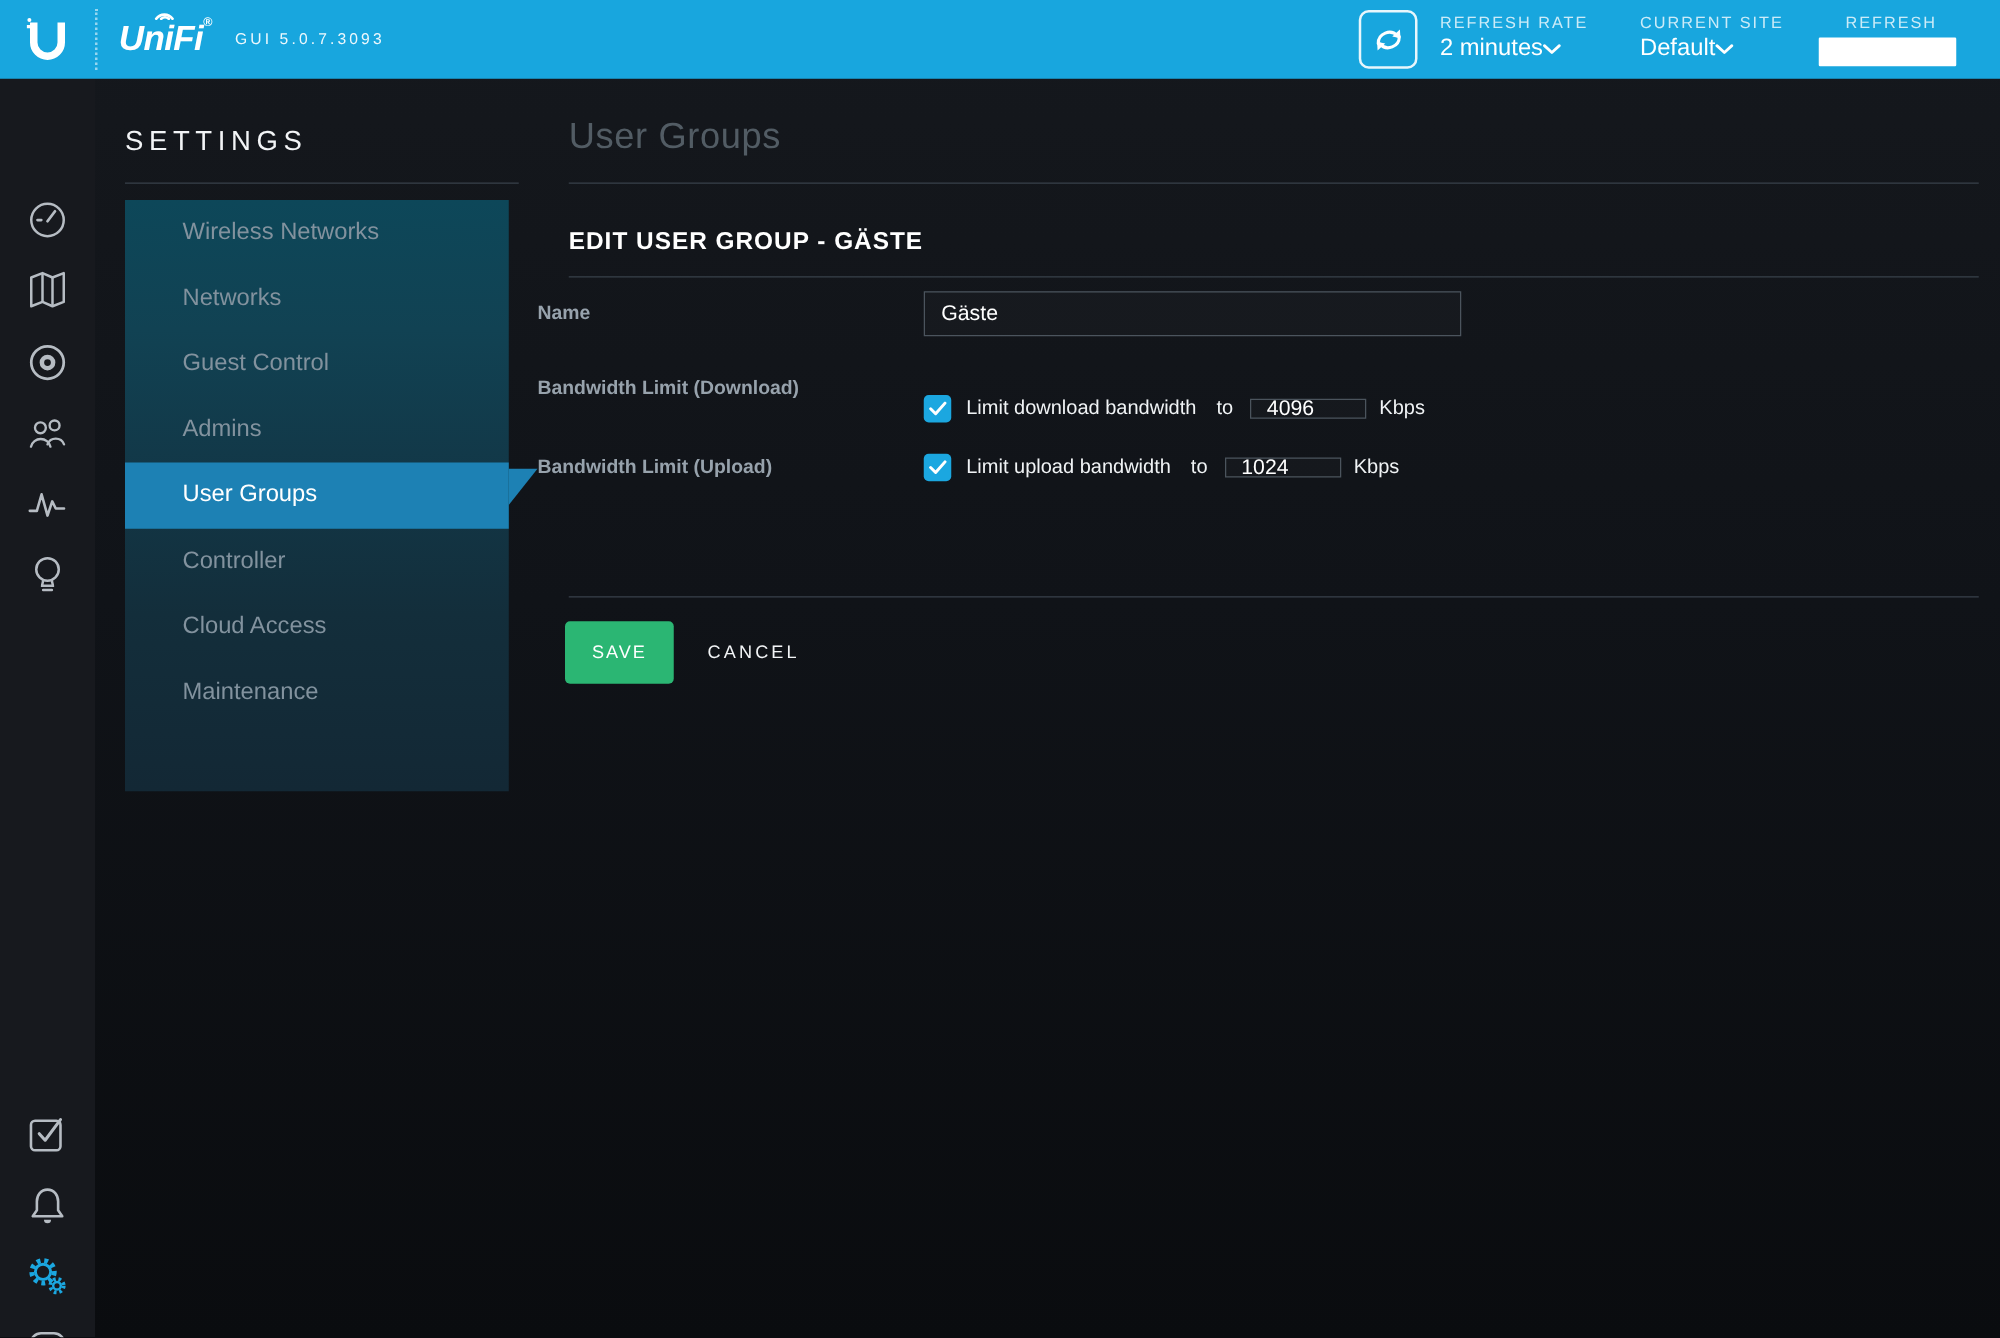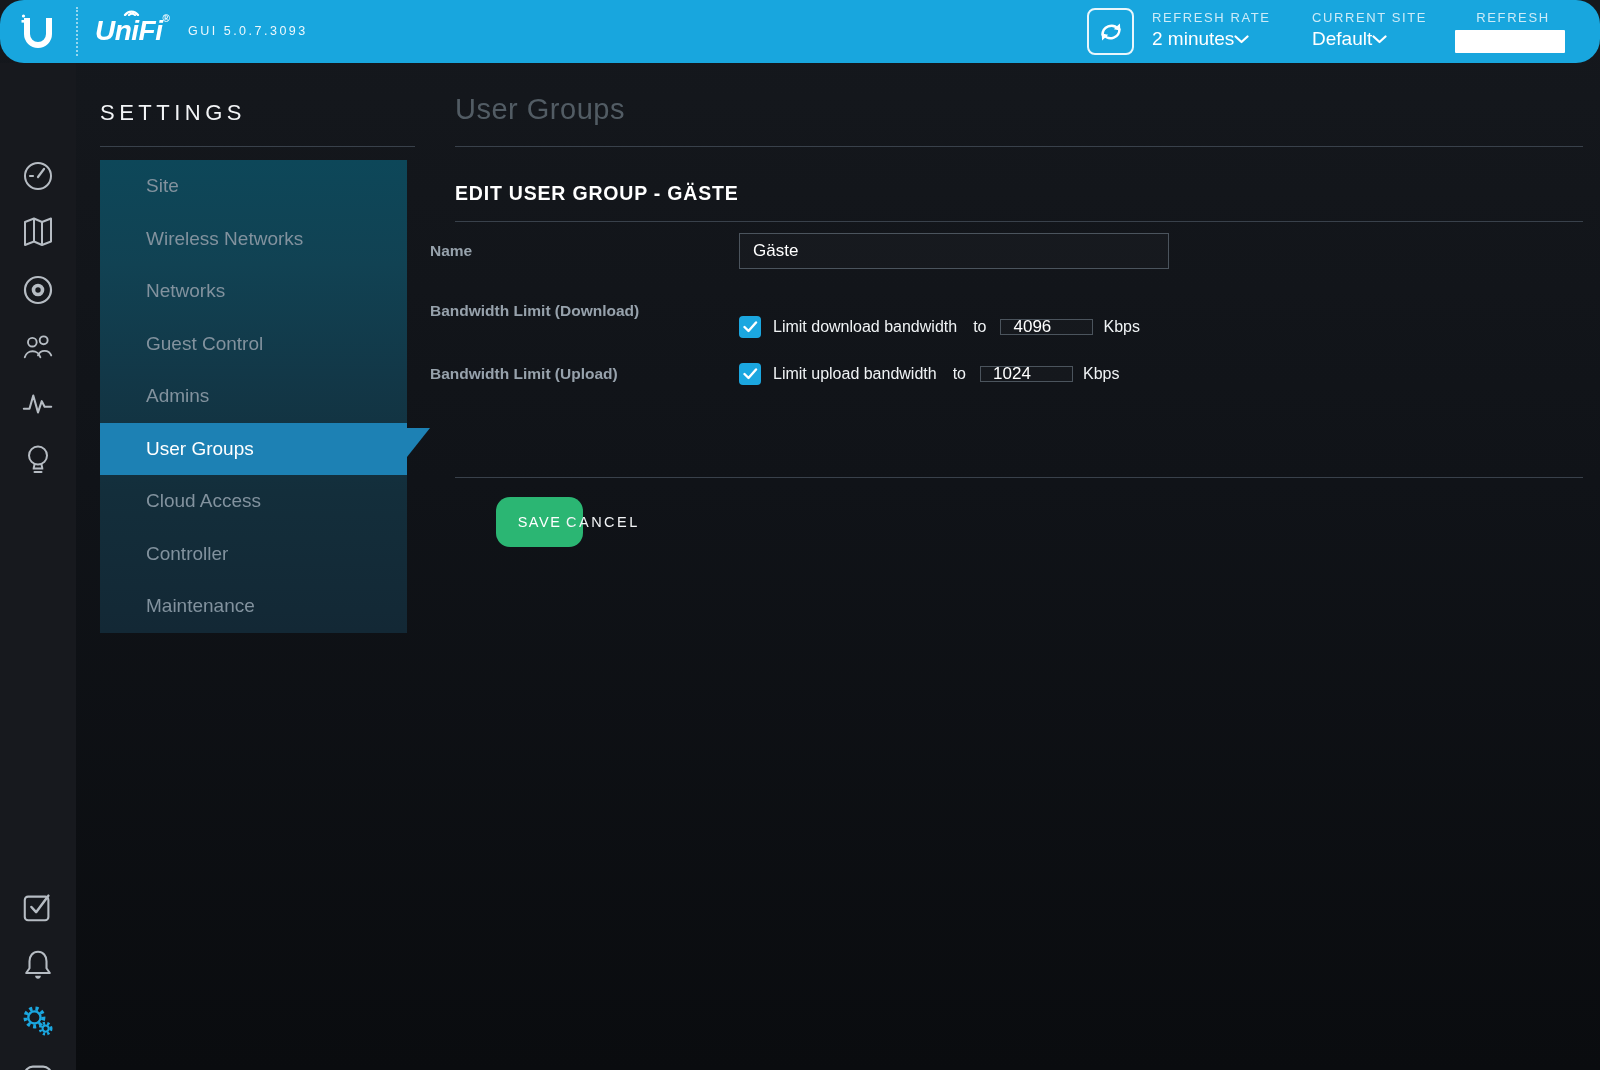--- a/index.html
+++ b/index.html
@@ -1,21 +1,21 @@
 <!DOCTYPE html>
 <html><head>
 <meta charset="utf-8">
 <style>
   * { margin:0; padding:0; box-sizing:border-box; }
   html,body { width:1600px; height:1070px; background:#0b0d10; font-family:"Liberation Sans", sans-serif; }
   .screen { position:relative; width:1600px; height:1070px; overflow:hidden;
             background:linear-gradient(180deg,#15181d 0%, #101318 45%, #0a0c0f 100%); }
 
   
-  .hdr { position:absolute; left:0; top:0; width:1600px; height:63px; background:#18a6de; z-index:10;border-radius:24px; }
+  .hdr { position:absolute; left:0; top:0; width:1600px; height:63px; background:#18a6de; z-index:10; }
   .u-badge { position:absolute; left:0; top:0; width:76px; height:63px; display:flex; align-items:center; justify-content:center; }
   .u-sep { position:absolute; left:76px; top:7px; height:49px; border-left:2px dotted rgba(255,255,255,0.55); }
   .brand { position:absolute; left:95px; top:15px; color:#fff; font-size:28px; font-weight:700; font-style:italic; letter-spacing:-0.5px; }
   .brand sup { font-size:10px; font-style:normal; vertical-align:top; position:relative; top:-2px; }
   .brand-arcs { position:absolute; left:119px; top:4px; }
   .version { position:absolute; left:188px; top:24px; font-size:12.5px; letter-spacing:2.5px; color:rgba(255,255,255,0.92); }
 
   .refresh-btn { position:absolute; left:1087px; top:8px; width:47px; height:47px; border:2px solid rgba(255,255,255,0.9);
                  border-radius:8px; display:flex; align-items:center; justify-content:center; cursor:pointer; }
   .hdr-group { position:absolute; top:10px; }
@@ -48,22 +48,22 @@
   .name-input { position:absolute; left:739px; top:233px; width:430px; height:32px; background:rgba(255,255,255,0.02);
                 border:1px solid #4b545d; color:#fff; font-size:17px; padding:17px 13px; font-family:"Liberation Sans", sans-serif; outline:none; }
   .bw-row { position:absolute; left:739px; display:flex; align-items:center; gap:10px; }
   .chk { width:22px; height:22px; background:#1ba7e0; border-radius:4px; display:flex; align-items:center; justify-content:center; cursor:pointer; flex:none; }
   .chk-lbl { font-size:16px; color:#f0f3f5; margin-left:2px; }
   .to-txt { font-size:16px; color:#f0f3f5; margin-left:6px; }
   .bw-input { width:93px; height:16px; background:rgba(255,255,255,0.02); border:1px solid #4b545d; color:#fff; font-size:17px;
               padding:0 12px; margin-left:4px; font-family:"Liberation Sans", sans-serif; outline:none; }
   .unit { font-size:16px; color:#f0f3f5; margin-left:0; }
 
-  .save-btn { position:absolute; left:452px; top:497px; width:87px; height:50px; background:#2bb673; border:none; border-radius:14px;
-              color:#fff; font-size:14.5px; letter-spacing:1.5px; cursor:pointer; font-family:"Liberation Sans", sans-serif;margin-left:44px; }
+  .save-btn { position:absolute; left:452px; top:497px; width:87px; height:50px; background:#2bb673; border:none; border-radius:4px;
+              color:#fff; font-size:14.5px; letter-spacing:1.5px; cursor:pointer; font-family:"Liberation Sans", sans-serif; }
   .cancel-btn { position:absolute; left:566px; top:497px; height:50px; line-height:50px; background:none; border:none;
                 color:#f2f4f6; font-size:14.5px; letter-spacing:2.5px; cursor:pointer; font-family:"Liberation Sans", sans-serif; }
 
   svg { display:block; }
 </style>
 </head>
 <body>
 
 <div class="screen">
 
@@ -195,28 +195,27 @@
         <rect x="4" y="7" width="28" height="17" rx="8.5" fill="none" stroke="#b6bcc3" stroke-width="2.2"></rect>
         <path d="M14 23.5 l-3.5 8 10-8" fill="none" stroke="#b6bcc3" stroke-width="2.2" stroke-linejoin="round"></path>
       </svg>
     </div>
   </div>
 
   <div class="settings-title">SETTINGS</div>
   <div class="divider" style="left:100px; top:146px; width:315px;"></div>
 
   <div class="panel">
-    <div class="nav-item">Site</div>
     <div class="nav-item">Wireless Networks</div>
     <div class="nav-item">Networks</div>
     <div class="nav-item">Guest Control</div>
     <div class="nav-item">Admins</div>
     <div class="nav-item active">User Groups</div>
+    <div class="nav-item">Controller</div>
     <div class="nav-item">Cloud Access</div>
-    <div class="nav-item">Controller</div>
     <div class="nav-item">Maintenance</div>
   </div>
 
   <div class="page-title">User Groups</div>
   <div class="divider" style="left:455px; top:146px; width:1128px;"></div>
 
   <div class="section-title">EDIT USER GROUP - GÄSTE</div>
   <div class="divider" style="left:455px; top:221px; width:1128px;"></div>
 
   <div class="form-label" style="top:242px">Name</div>

